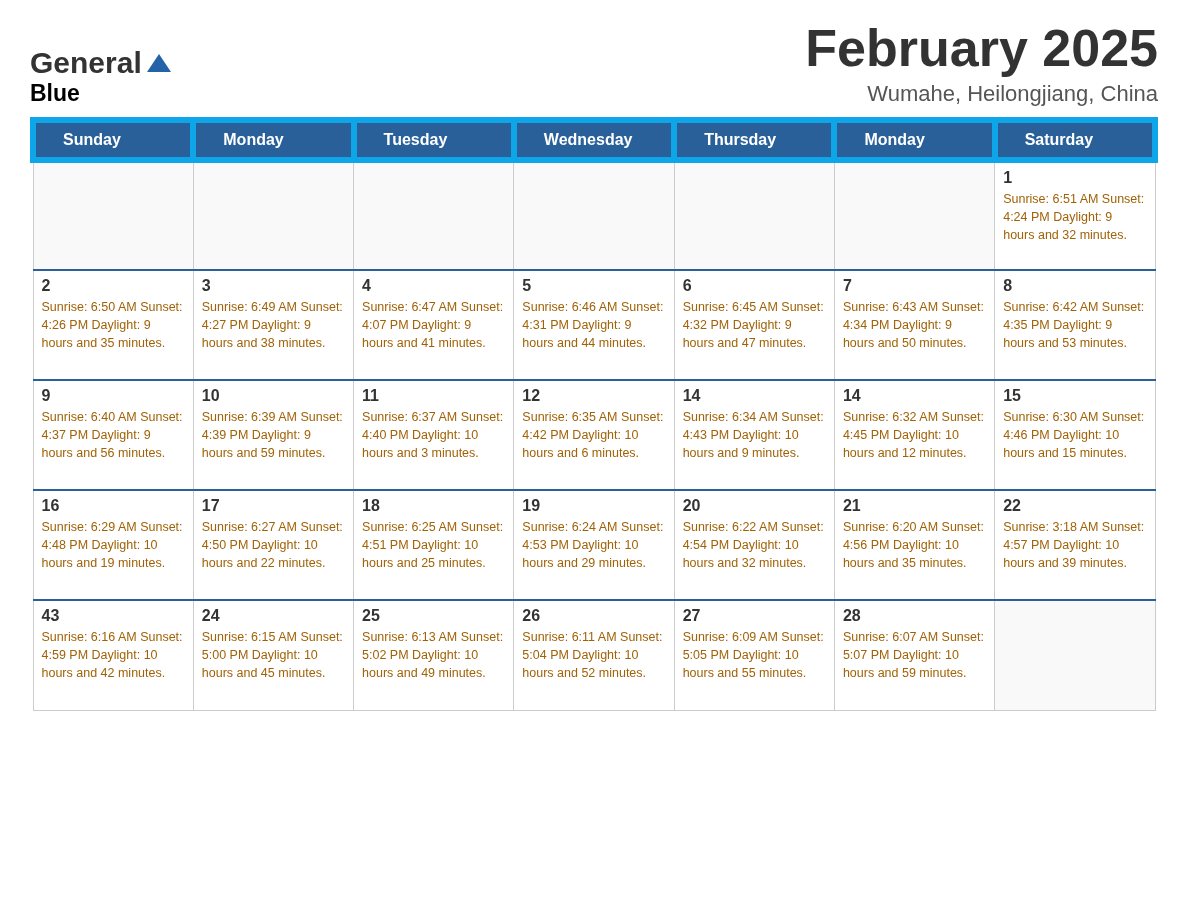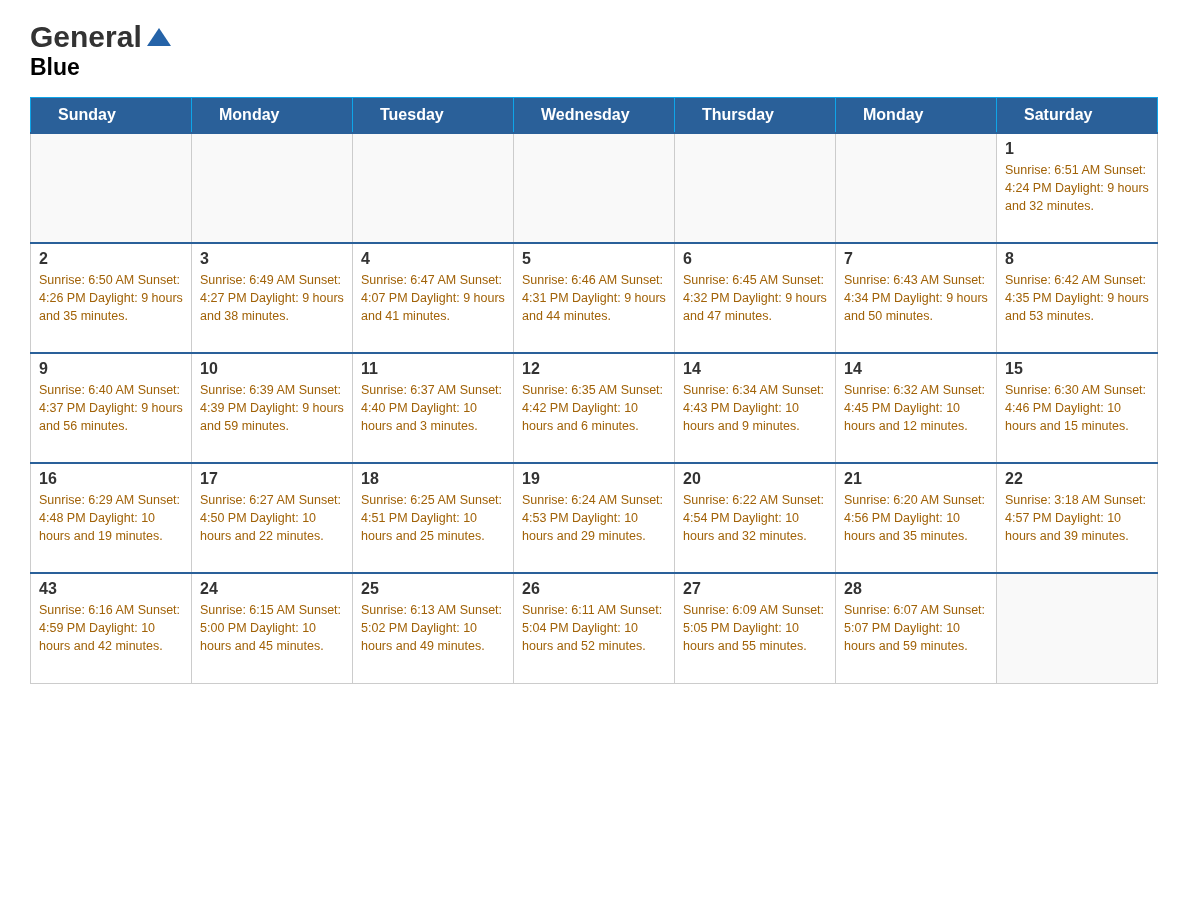--- a/index.html
+++ b/index.html
@@ -8,21 +8,21 @@
       background: #fff;
       color: #333;
       width: 1188px;
       min-height: 918px;
       padding: 20px 30px;
     }
     .header {
       display: flex;
       justify-content: space-between;
       align-items: flex-end;
-      margin-bottom: 16px;
+      margin-bottom: 10px;
     }
     .logo {
       display: flex;
       flex-direction: column;
       align-items: flex-start;
     }
     .title-block {
       text-align: right;
     }
     .month-title {
@@ -41,21 +41,21 @@
       border-collapse: collapse;
       margin-top: 10px;
     }
     .calendar th {
       background-color: #2a6099;
       color: #fff;
       font-size: 16px;
       font-weight: bold;
       padding: 8px 27px;
       text-align: left;
-      border: 1px solid #0ea5e9;
+      border: 6px solid #0ea5e9;
     }
     .calendar td {
       border: 1px solid #ccc;
       vertical-align: top;
       padding: 6px 8px;
       width: calc(100% / 7);
       min-height: 110px;
       height: 110px;
     }
     .calendar tr td {
@@ -100,20 +100,24 @@
       <span class="logo-text-general">General</span>
       <svg width="26" height="26" viewBox="0 0 26 26" style="margin-left:3px;vertical-align:middle;">
         <polygon points="2,22 14,4 26,22" fill="#2563a8"></polygon>
         <polygon points="14,22 24,8 34,22" fill="#2563a8" style="display:none"></polygon>
       </svg>
     </div>
     <div>
       <span class="logo-text-blue">Blue</span>
     </div>
   </div>
+  <div class="title-block">
+    <div class="month-title">February 2025</div>
+    <div class="location-title">Wumahe, Heilongjiang, China</div>
+  </div>
 </div>
 
 <table class="calendar">
   <thead>
     <tr>
       <th>Sunday</th>
       <th>Monday</th>
       <th>Tuesday</th>
       <th>Wednesday</th>
       <th>Thursday</th>

